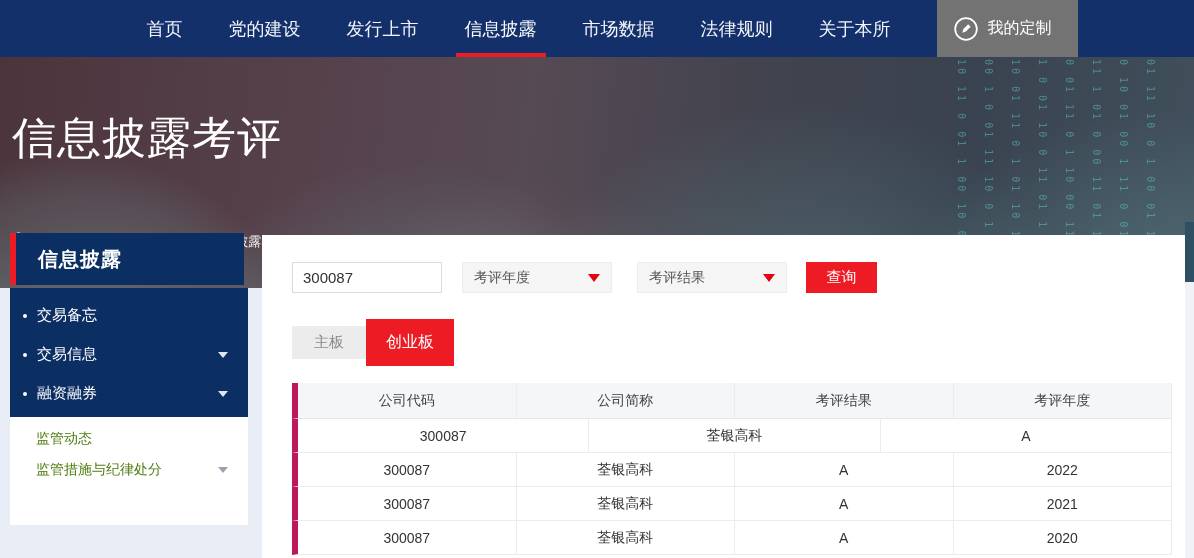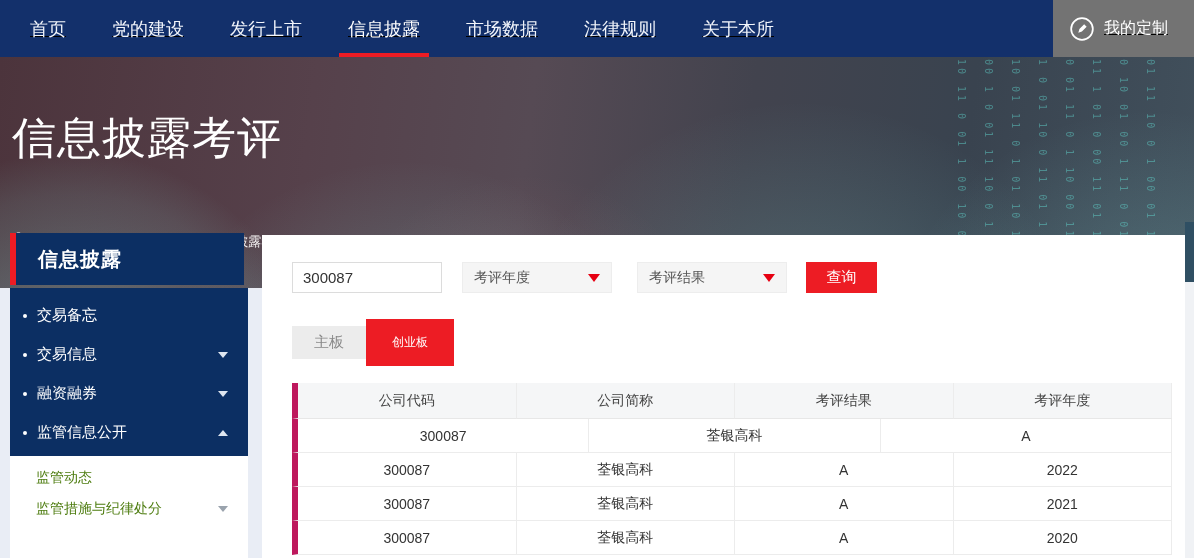--- a/index.html
+++ b/index.html
@@ -1,21 +1,21 @@
 <!DOCTYPE html>
 <html><head>
 <meta charset="utf-8">
 <style>
   * { margin:0; padding:0; box-sizing:border-box; }
   html,body { background:#e9edf5; }
   body { font-family:"Liberation Sans","DejaVu Sans",sans-serif; }
   .page { position:relative; width:1194px; height:558px; overflow:hidden; background:#e9edf5; }
 
   
-  .topnav { position:relative; z-index:3; height:57px; background:#13306b; display:flex; align-items:stretch; justify-content:space-between;text-decoration:underline; }
+  .topnav { position:relative; z-index:3; height:57px; background:#13306b; display:flex; align-items:stretch; justify-content:center; }
   .nav-items { display:flex; align-items:stretch; padding-left:30px; }
   .nav-item { position:relative; display:flex; align-items:center; margin-right:46px; color:#f2f5fb; font-size:18px; cursor:pointer; white-space:nowrap; }
   .nav-item.active { color:#ffffff; }
   .nav-item.active .nav-underline { position:absolute; left:-9px; right:-9px; bottom:0; height:4px; background:#ed1c24; }
   .nav-custom { display:flex; align-items:center; gap:9px; background:#737373; padding:0 26px 0 16px; color:#fff; font-size:16px; cursor:pointer; }
   .nav-custom svg { display:block; }
 
   
   .banner { position:relative; z-index:1; height:231px; overflow:hidden; color:#fff;
     background:
@@ -55,21 +55,21 @@
   .code-input { width:150px; height:31px; border:1px solid #dcdcdc; padding:0 10px; font-size:15px; color:#333; outline:none; font-family:inherit; }
   .dropdown { width:150px; height:31px; background:#f5f5f5; border:1px solid #ededed; display:flex; align-items:center; padding:0 11px; margin-left:20px; cursor:pointer; }
   .dropdown + .dropdown { margin-left:25px; }
   .dropdown .dd-label { flex:1; font-size:14px; color:#555; }
   .tri-red { width:0; height:0; border-left:6px solid transparent; border-right:6px solid transparent; border-top:8px solid #e60012; }
   .query-btn { width:71px; height:31px; margin-left:19px; background:#ed1c24; color:#fff; border:none; font-size:15px; cursor:pointer; font-family:inherit; }
 
   .tabs { display:flex; align-items:center; margin-top:26px; height:47px; }
   .tab { display:flex; align-items:center; justify-content:center; cursor:pointer; }
   .tab-plain { width:74px; height:33px; background:#ececec; color:#888; font-size:15px; }
-  .tab-active { width:88px; height:47px; background:#ed1c24; color:#fff; font-size:12px; }
+  .tab-active { width:88px; height:47px; background:#ed1c24; color:#fff; font-size:16px; }
 
   .table { margin-top:17px; width:880px; }
   .trow { display:flex; }
   .cell { flex:1; display:flex; align-items:center; justify-content:center; border-right:1px solid #ececec; border-bottom:1px solid #ececec; font-size:14px; color:#333; }
   .trow .cell:first-child { border-left:6px solid #be185d; }
   .thead .cell { height:36px; background:#f5f6f7; color:#444; border-bottom:1px solid #e7e7e7; }
   .tbody .cell { height:34px; background:#fff; }
 
   
   .scrollbar { position:absolute; z-index:4; right:0; top:231px; bottom:0; width:9px; background:#f0f2f5; }
@@ -144,25 +144,20 @@
         <div class="side-item">
           <span class="bullet"></span>
           <span class="grow">交易信息</span>
           <span class="chev-down"></span>
         </div>
         <div class="side-item">
           <span class="bullet"></span>
           <span class="grow">融资融券</span>
           <span class="chev-down"></span>
         </div>
-        <div class="side-item">
-          <span class="bullet"></span>
-          <span class="grow">监管信息公开</span>
-          <span class="chev-up"></span>
-        </div>
       </div>
       <div class="side-submenu">
         <div class="sub-item">
           <span class="grow">监管动态</span>
         </div>
         <div class="sub-item">
           <span class="grow">监管措施与纪律处分</span>
           <span class="chev-gray"></span>
         </div>
       </div>

